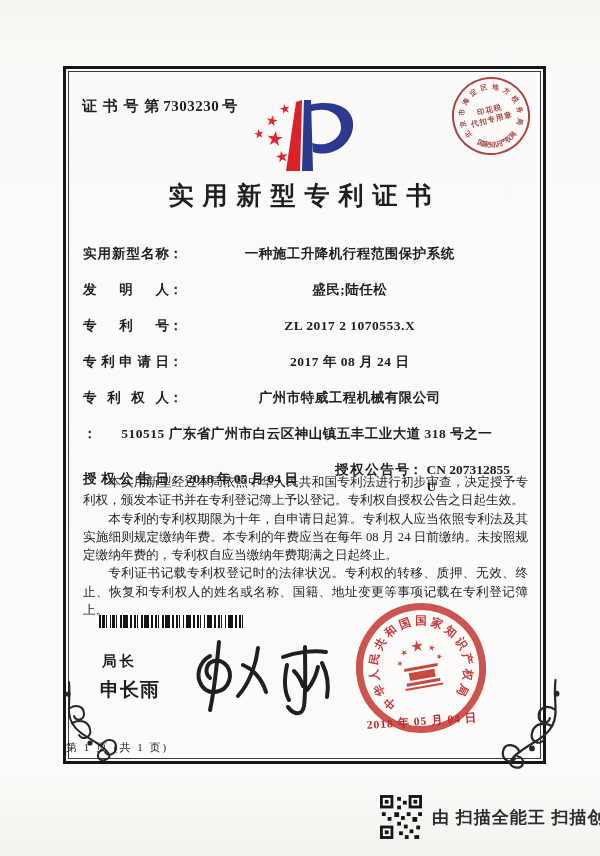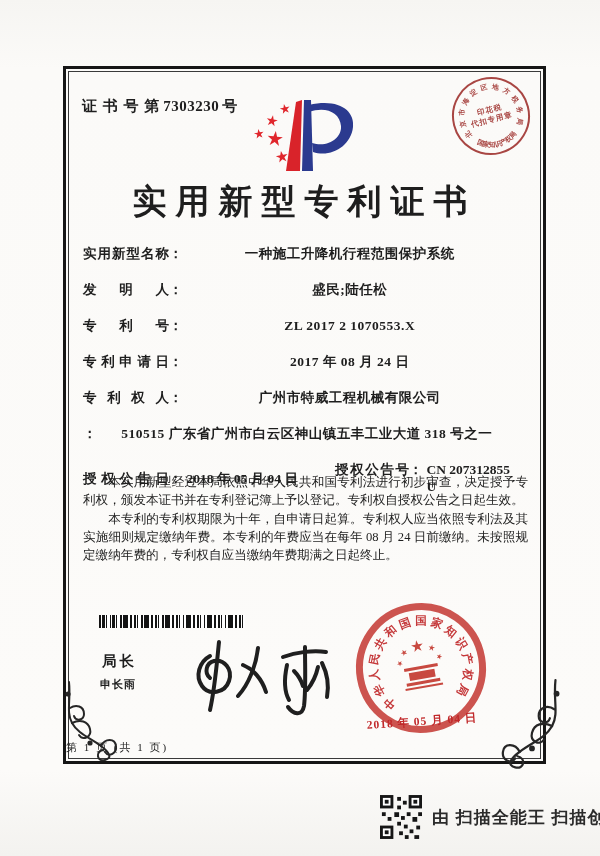--- a/index.html
+++ b/index.html
@@ -9,38 +9,38 @@
     font-family:"Liberation Serif","DejaVu Serif",serif;color:#1e1e1e;
   }
   .frame{
     position:absolute;left:63px;top:66px;width:477px;height:692px;
     border:3px solid #161616;background:transparent;
   }
   .frame-inner{position:absolute;inset:2px;border:1px solid #3a3a3a;}
   .cert-no{position:absolute;left:16px;top:28px;font-size:15px;font-weight:bold;letter-spacing:1px;white-space:nowrap;}
   .cert-no .num{letter-spacing:.5px;padding:0 3px;}
   .logo{position:absolute;left:50%;top:28px;transform:translateX(-50%);}
-  .title{position:absolute;left:0;right:0;top:110px;text-align:center;font-size:34px;font-weight:bold;letter-spacing:9px;white-space:nowrap;}
+  .title{position:absolute;left:0;right:0;top:110px;text-align:center;font-size:25px;font-weight:bold;letter-spacing:9px;white-space:nowrap;}
   .fields{position:absolute;left:17px;right:30px;top:176px;font-size:13.5px;font-weight:bold;}
   .frow{display:flex;margin-bottom:19px;line-height:17px;}
   .flabel{display:inline-block;width:86px;flex:none;text-align:justify;text-align-last:justify;}
   .fcolon{flex:none;margin-right:4px;}
   .fvalue{flex:1;letter-spacing:.5px;text-align:center;}
   .grant-row{display:flex;margin-top:2px;line-height:17px;align-items:center;}
   .grant-left{display:flex;width:252px;flex:none;}
   .grant-right{display:flex;flex:1;}
   .grant-right .flabel{width:74px;}
   .paras{position:absolute;left:17px;right:15px;top:404px;font-size:12.6px;line-height:18.3px;font-weight:500;text-align:justify;}
   .paras p{margin:0;text-indent:2em;}
   .barcode{
     position:absolute;left:33px;top:546px;width:146px;height:13px;
     background:repeating-linear-gradient(90deg,#141414 0 1.5px,#fff 1.5px 3px,#141414 3px 5.5px,#fff 5.5px 6.5px,#141414 6.5px 8px,#fff 8px 10.5px);
   }
   .sig-title{position:absolute;left:36px;top:583px;font-size:14.5px;font-weight:bold;letter-spacing:3px;}
-  .sig-name{position:absolute;left:34px;top:608px;font-size:11px;font-weight:bold;letter-spacing:1px;}
+  .sig-name{position:absolute;left:34px;top:608px;font-size:19px;font-weight:bold;letter-spacing:1px;}
   .sig-script{position:absolute;left:116px;top:565px;}
   .seal{position:absolute;left:290px;top:534px;width:130px;height:130px;transform:rotate(-10deg);opacity:.92;}
   .seal-ring{position:absolute;inset:0;border:7px solid rgba(190,38,32,.85);border-radius:50%;}
   .cchar{position:absolute;left:50%;top:50%;transform-origin:center;}
   .seal-text{position:absolute;inset:0;font-size:11.5px;font-weight:bold;color:#c1292b;}
   .emblem{position:absolute;left:50%;top:50%;transform:translate(-50%,-50%);}
   .seal-date{position:absolute;left:288px;top:645px;width:136px;text-align:center;font-size:11.5px;font-weight:bold;color:#c1292b;transform:rotate(-4deg);letter-spacing:1px;}
   .page-footer{position:absolute;left:0;right:0;top:671px;text-align:left;font-size:11px;letter-spacing:2px;}
   .flourish{position:absolute;}
   .flourish.bl{left:-6px;bottom:-8px;}
@@ -122,20 +122,21 @@
         <span class="flabel">授权公告号</span>
           <span class="fcolon">：</span>
           <span>CN 207312855 U</span>
       </div>
     </div>
   </div>
 
   <div class="paras">
     <p>本实用新型经过本局依照中华人民共和国专利法进行初步审查，决定授予专利权，颁发本证书并在专利登记簿上予以登记。专利权自授权公告之日起生效。</p>
     <p>本专利的专利权期限为十年，自申请日起算。专利权人应当依照专利法及其实施细则规定缴纳年费。本专利的年费应当在每年 08 月 24 日前缴纳。未按照规定缴纳年费的，专利权自应当缴纳年费期满之日起终止。</p>
+    <p>专利证书记载专利权登记时的法律状况。专利权的转移、质押、无效、终止、恢复和专利权人的姓名或名称、国籍、地址变更等事项记载在专利登记簿上。</p>
   </div>
 
   <div class="barcode"></div>
 
   <div class="sig-title">局长</div>
   <div class="sig-name">申长雨</div>
 
   <div class="sig-script">
     <svg width="170" height="95" viewBox="0 0 170 95" aria-hidden="true">
       <g fill="none" stroke="#1f1f1f" stroke-width="4" stroke-linecap="round" stroke-linejoin="round">

